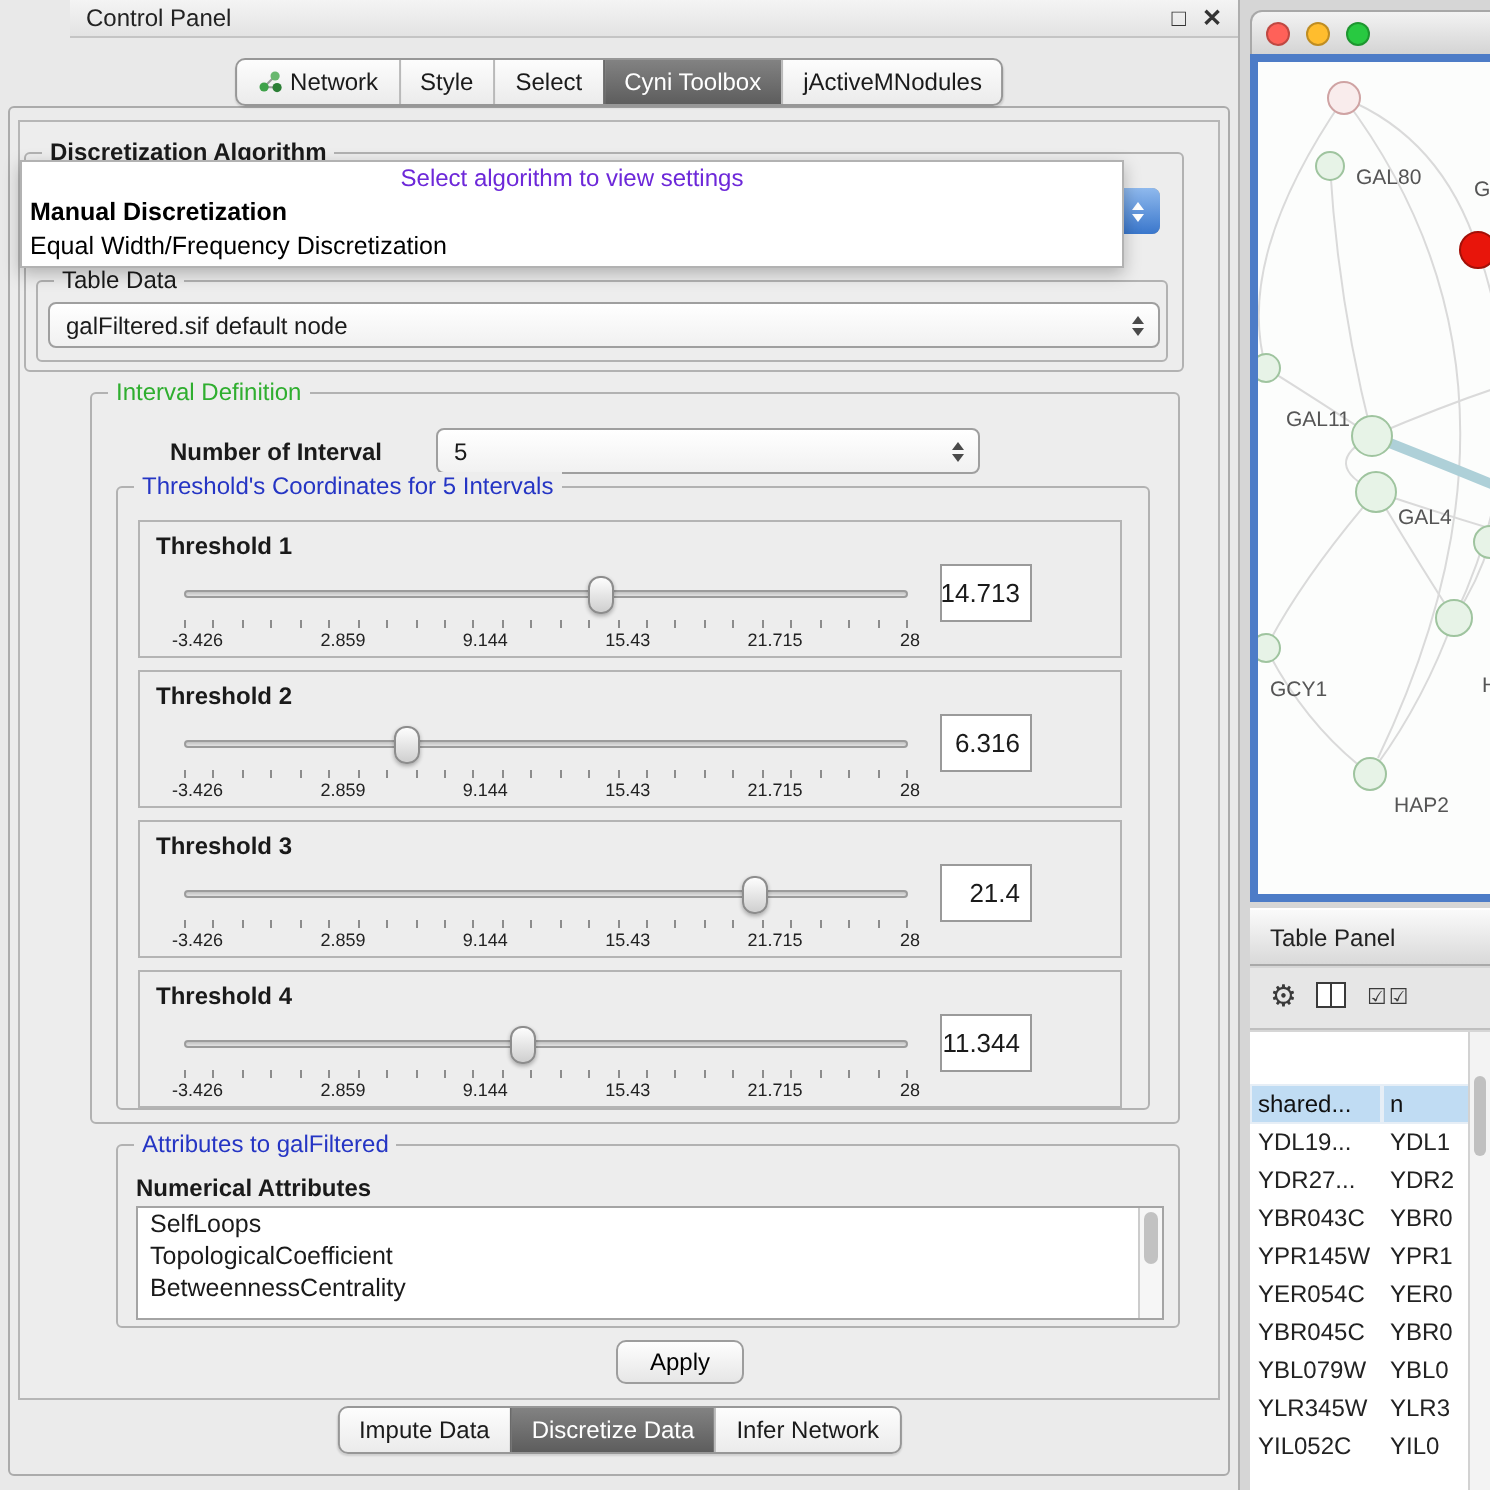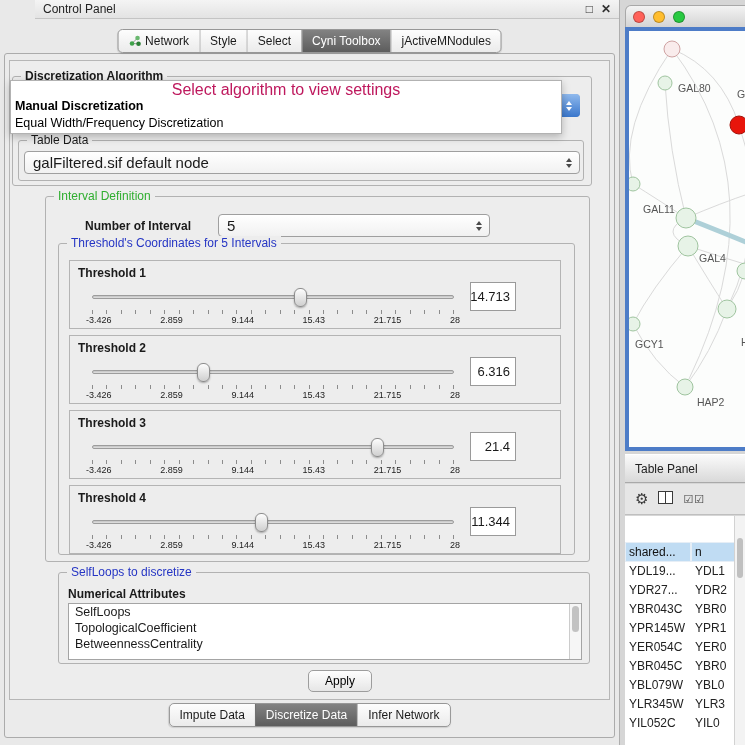--- a/index.html
+++ b/index.html
@@ -43,39 +43,39 @@
 
   .group-algo      { left:12px; top:76px;  width:580px; height:110px; }
   .group-tabledata { left:18px; top:140px; width:566px; height:41px;  }
   .group-interval  { left:45px; top:196px; width:545px; height:366px; }
   .group-thresh    { left:58px; top:243px; width:517px; height:312px; }
   .group-attrs     { left:58px; top:572px; width:532px; height:92px;  }
 
   
   .combo { position:absolute; height:23px; background:linear-gradient(#ffffff,#f1f1f1);
            border:1px solid #9f9f9f; border-radius:4px; display:flex; align-items:center; }
-  .combo-text { padding-left:8px; font-size:15px; overflow:hidden; white-space:nowrap; }
+  .combo-text { padding-left:8px; font-size:12px; overflow:hidden; white-space:nowrap; }
   .combo-algo { left:22px; top:94px; width:558px; z-index:1; }
   .combo-td   { left:5px;  top:10px; width:556px; }
   .combo-n    { left:218px; top:214px; width:272px; }
   .spin { position:absolute; right:7px; top:50%; transform:translateY(-50%);
           display:flex; flex-direction:column; gap:2px; }
   .spin .up   { width:0; height:0; border-left:3.5px solid transparent; border-right:3.5px solid transparent; border-bottom:4.5px solid #4a4a4a; }
   .spin .down { width:0; height:0; border-left:3.5px solid transparent; border-right:3.5px solid transparent; border-top:4.5px solid #4a4a4a; }
   .blue-cap { position:absolute; right:-1px; top:-1px; width:22px; height:23px;
               border-radius:0 4px 4px 0; background:linear-gradient(#8fb9ed,#3a77cc);
               display:flex; flex-direction:column; align-items:center; justify-content:center; gap:2px; }
   .blue-cap .up   { width:0; height:0; border-left:3px solid transparent; border-right:3px solid transparent; border-bottom:4px solid #fff; }
   .blue-cap .down { width:0; height:0; border-left:3px solid transparent; border-right:3px solid transparent; border-top:4px solid #fff; }
 
   
   .menu-overlay { position:absolute; left:10px; top:80px; width:552px; height:54px;
                   background:#fff; border:1px solid #b2b2b2; z-index:10;
                   box-shadow:0 3px 8px rgba(0,0,0,.25); }
-  .menu-prompt { height:17px; line-height:17px; text-align:center; color:#be185d; font-size:16px; }
+  .menu-prompt { height:17px; line-height:17px; text-align:center; color:#6d28d9; font-size:12px; }
   .menu-item { height:17px; line-height:17px; padding-left:4px; font-size:12.5px; color:#000; }
 
   .lbl-intervals { position:absolute; left:85px; top:219px; font-size:12px; }
   .lbl-numattrs  { position:absolute; left:68px; top:587px; font-size:12px; }
 
   
   .threshold-panel { position:absolute; left:10px; width:492px; height:69px;
                      border:1px solid #b4b4b4; background:#ededed; }
   .t-label { position:absolute; left:8px; top:5px; font-weight:bold; font-size:12px; }
   .slider { position:absolute; left:22px; top:27px; width:362px; height:36px; }
@@ -393,21 +393,21 @@
             <span>15.43</span>
             <span>21.715</span>
             <span>28</span>
           </div>
         </div>
         <div class="value-box">11.344</div>
       </div>
     </div>
 
   <div class="tborder group-attrs">
-    <span class="ttitle blue">SelfLoops to discretize</span>
+    <span class="ttitle blue">Attributes to galFiltered</span>
   </div>
   <div class="lbl-numattrs bold">Numerical Attributes</div>
   <div class="listbox">
     <div id="attr-items">
         <div class="attr-item">SelfLoops</div>
         <div class="attr-item">TopologicalCoefficient</div>
         <div class="attr-item">BetweennessCentrality</div>
       </div>
     <div class="lscroll">
         <div class="lthumb"></div>

